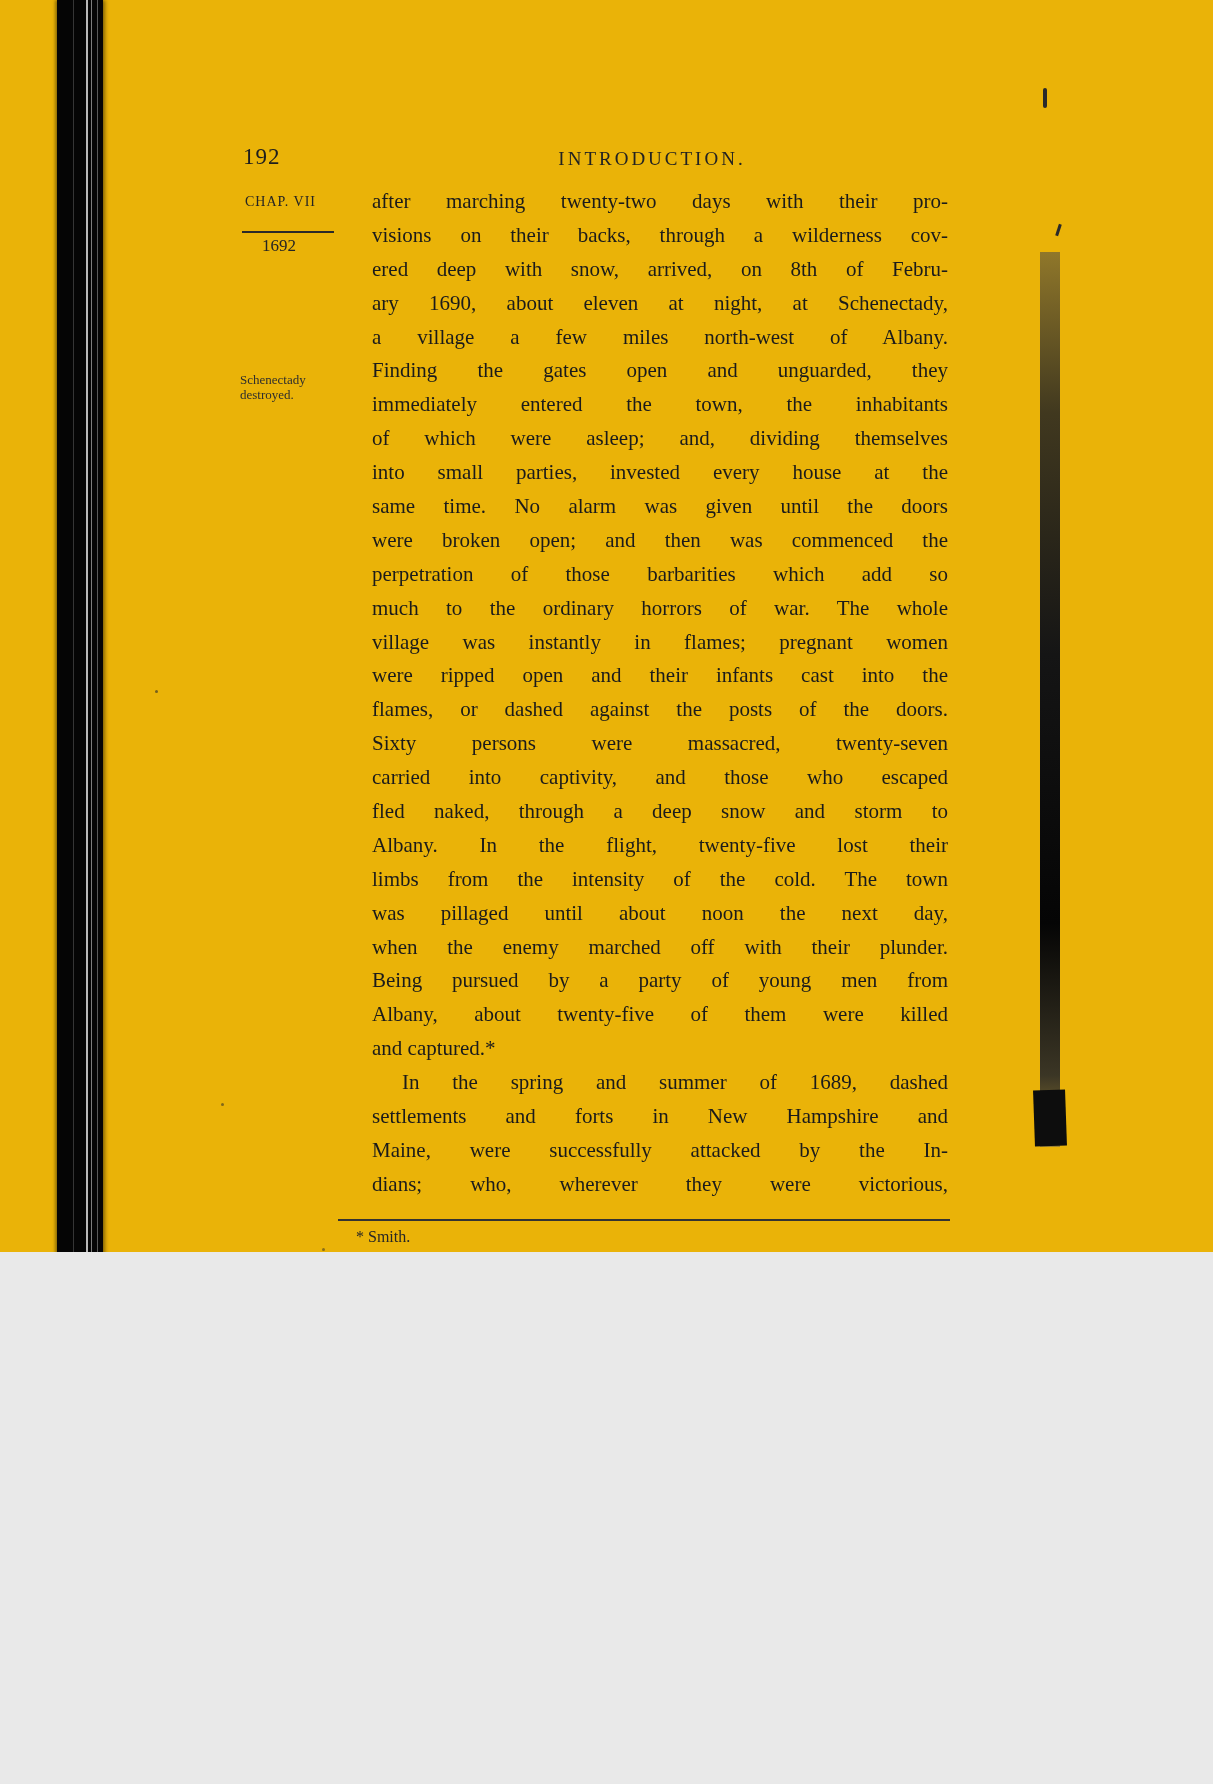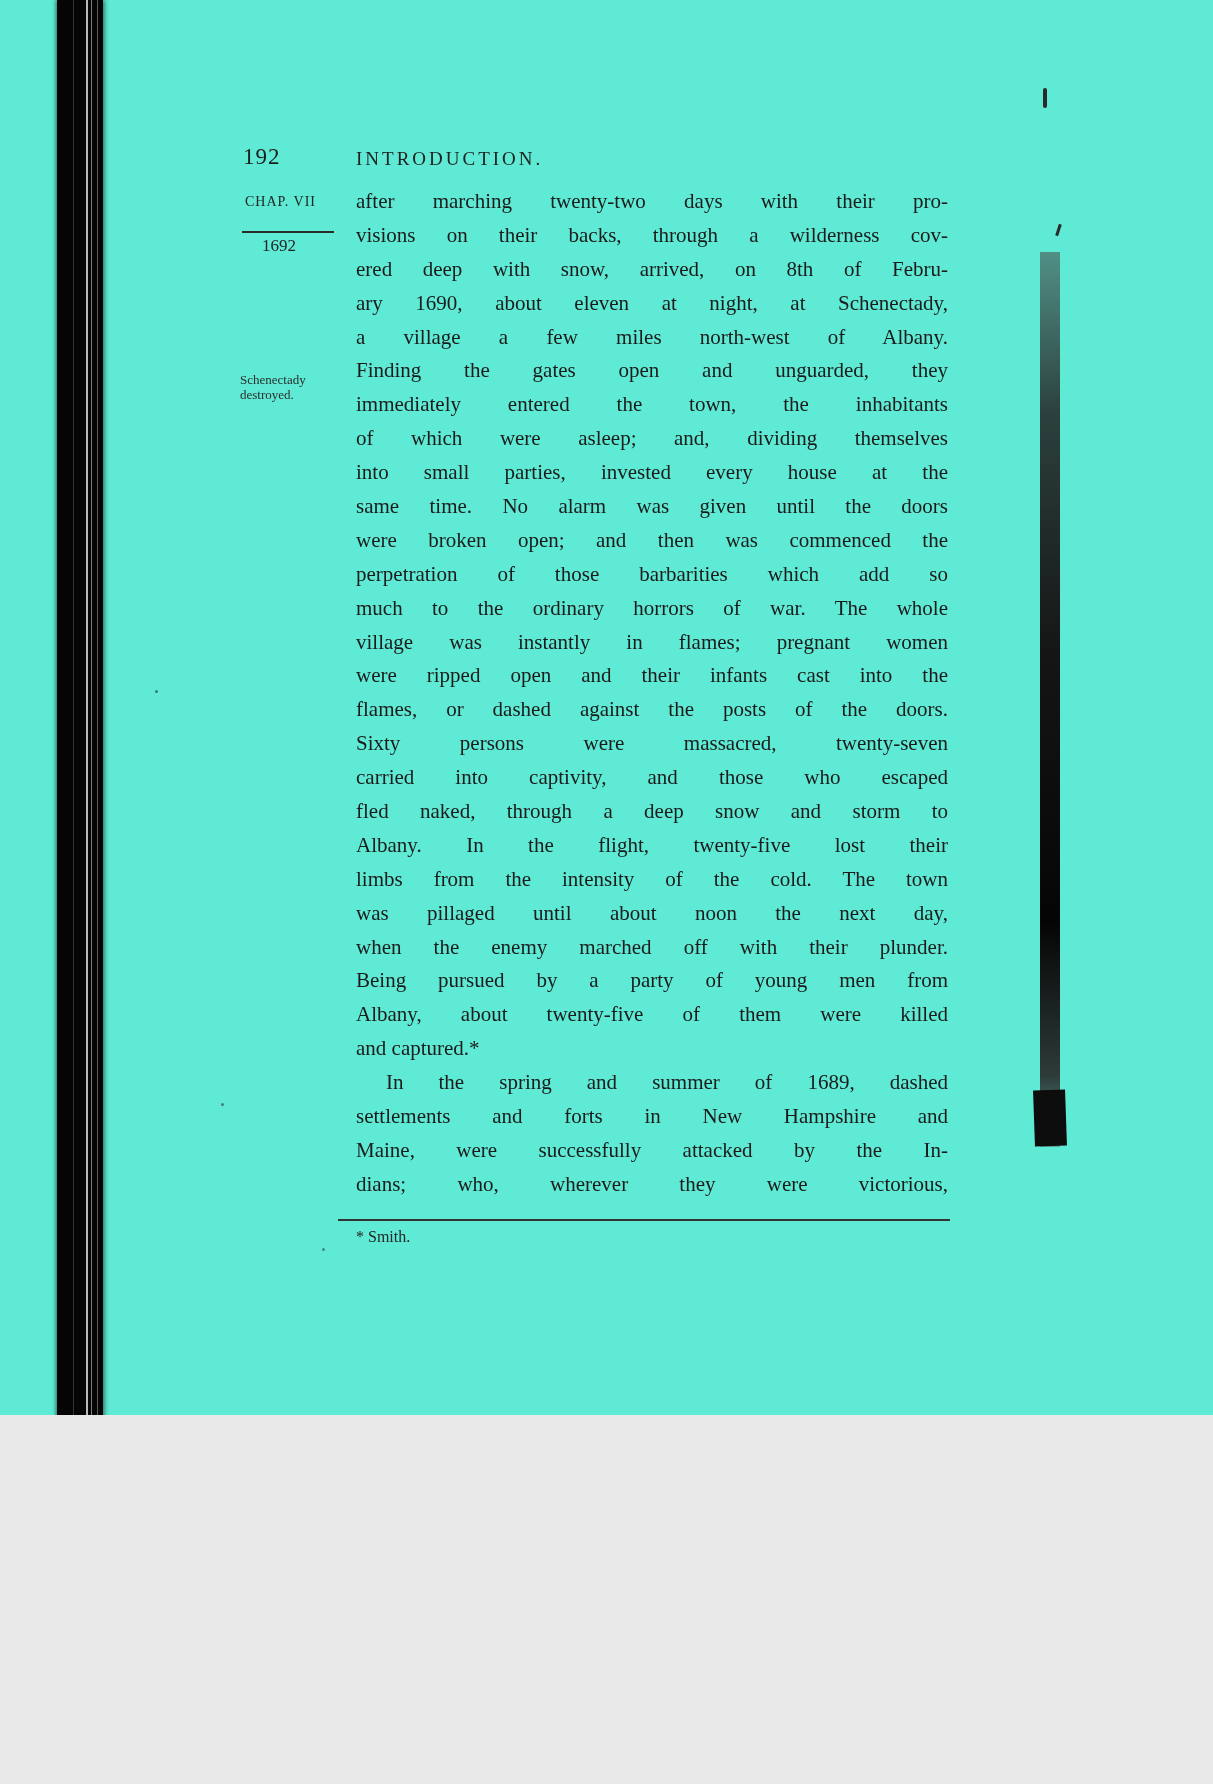--- a/index.html
+++ b/index.html
@@ -1,20 +1,20 @@
 <!DOCTYPE html>
 <html><head>
 <meta charset="utf-8">
 <style>
   html, body { margin: 0; padding: 0; background: #e9e9e9; }
   .page {
     position: relative;
     width: 1213px;
-    height: 1415px;
-    background: #5eead4;
+    height: 1252px;
+    background: #eab308;
     overflow: hidden;
     font-family: "Liberation Serif", "DejaVu Serif", serif;
     color: #1b1b1b;
   }
 
   
   .gutter-band {
     position: absolute;
     left: 57px; top: 0; width: 46px; height: 1546px;
     background: #050505;
@@ -65,21 +65,21 @@
   
   .page-number {
     position: absolute;
     left: 243px; top: 144px;
     font-size: 23px; letter-spacing: 1px;
     color: #1e1e1e;
   }
   .running-header {
     position: absolute;
     left: 356px; top: 148px; width: 592px;
-    text-align: left;
+    text-align: center;
     font-size: 19px; letter-spacing: 3px;
     color: #222;
   }
 
   .margin-chapter {
     position: absolute;
     left: 245px; top: 194px;
     font-size: 14px; letter-spacing: 1px;
     color: #242424;
     text-align: center;
@@ -107,20 +107,21 @@
     left: 356px; top: 185px; width: 592px;
     font-size: 21px;
     color: #1b1b1b;
   }
   .line {
     height: 33.9px;
     line-height: 33.9px;
     text-align: justify;
     text-align-last: justify;
     white-space: normal;
+    margin-left: 16px;
   }
   .line.left-last { text-align-last: left; }
   .line.indent { text-indent: 30px; }
 
   .footnote-rule {
     position: absolute;
     left: 338px; top: 1219px; width: 612px; height: 2px;
     background: #333;
   }
   .footnote {

